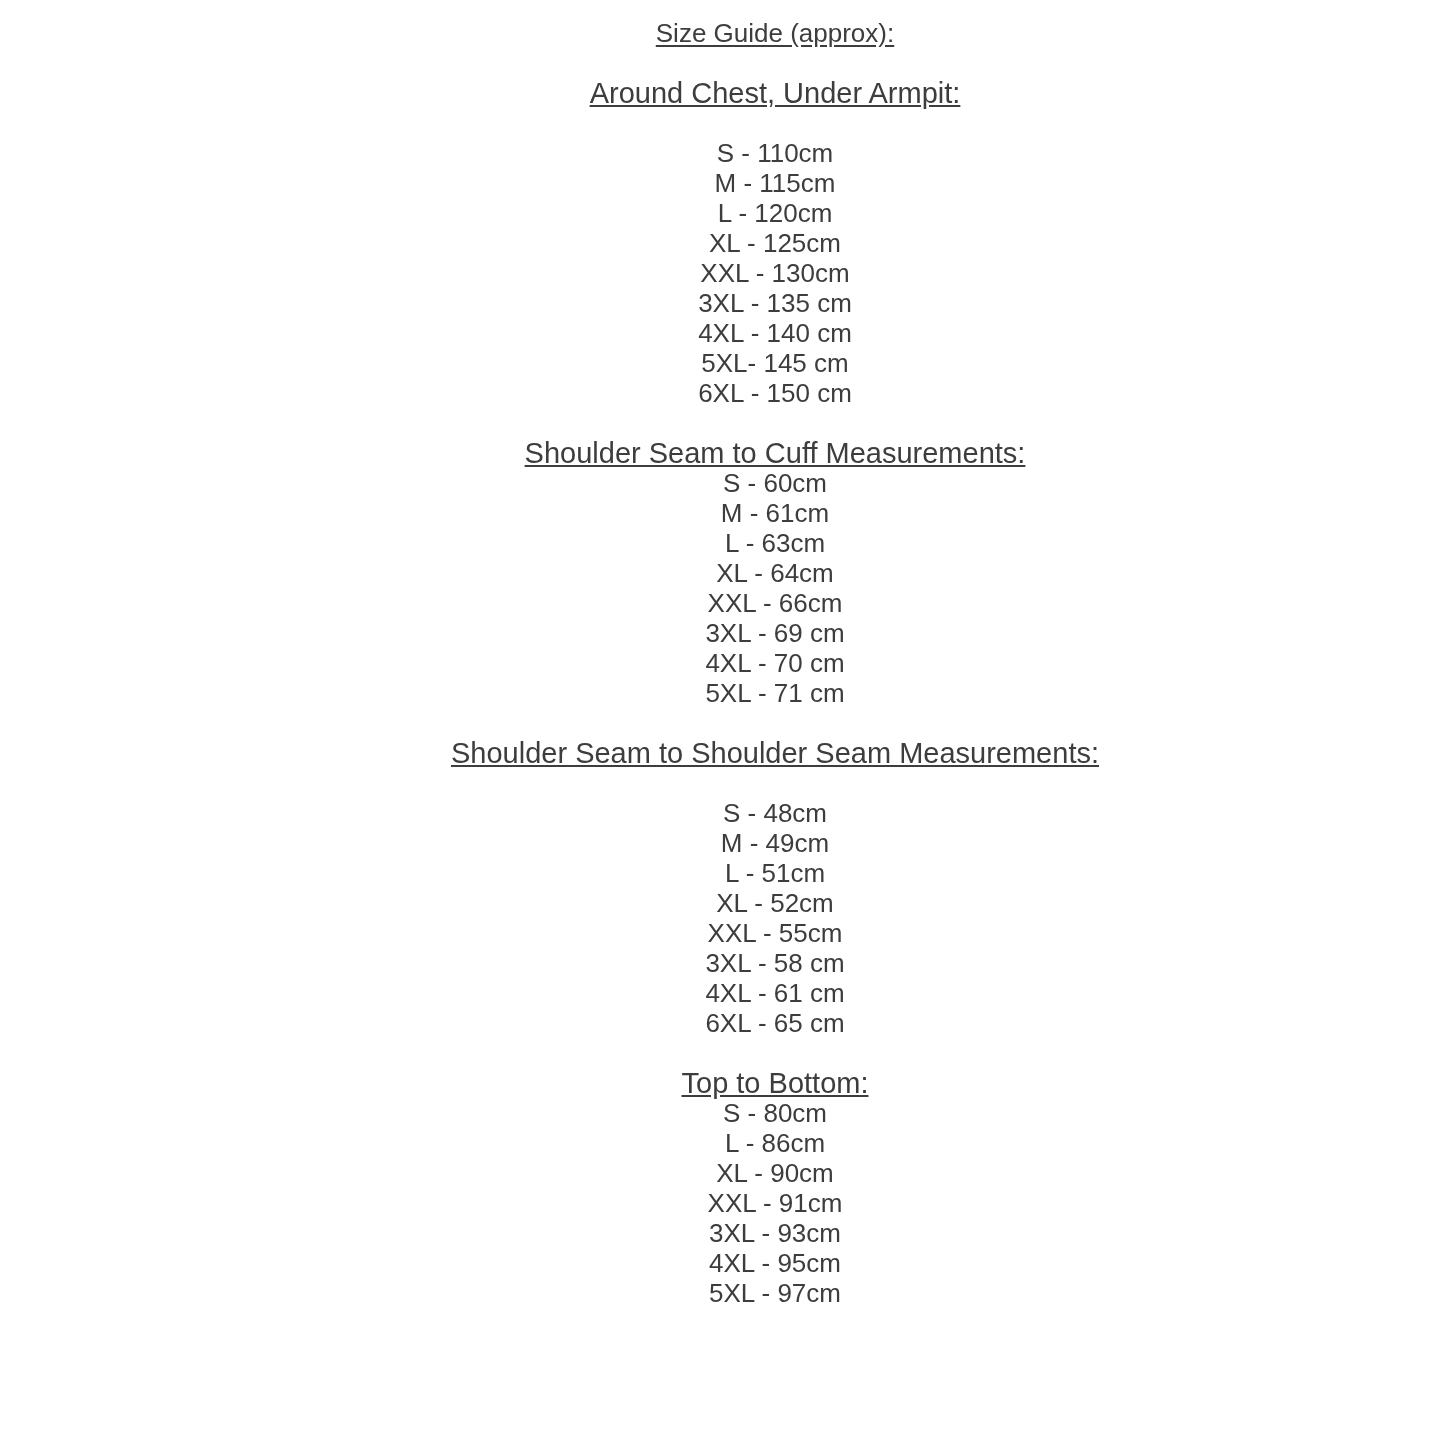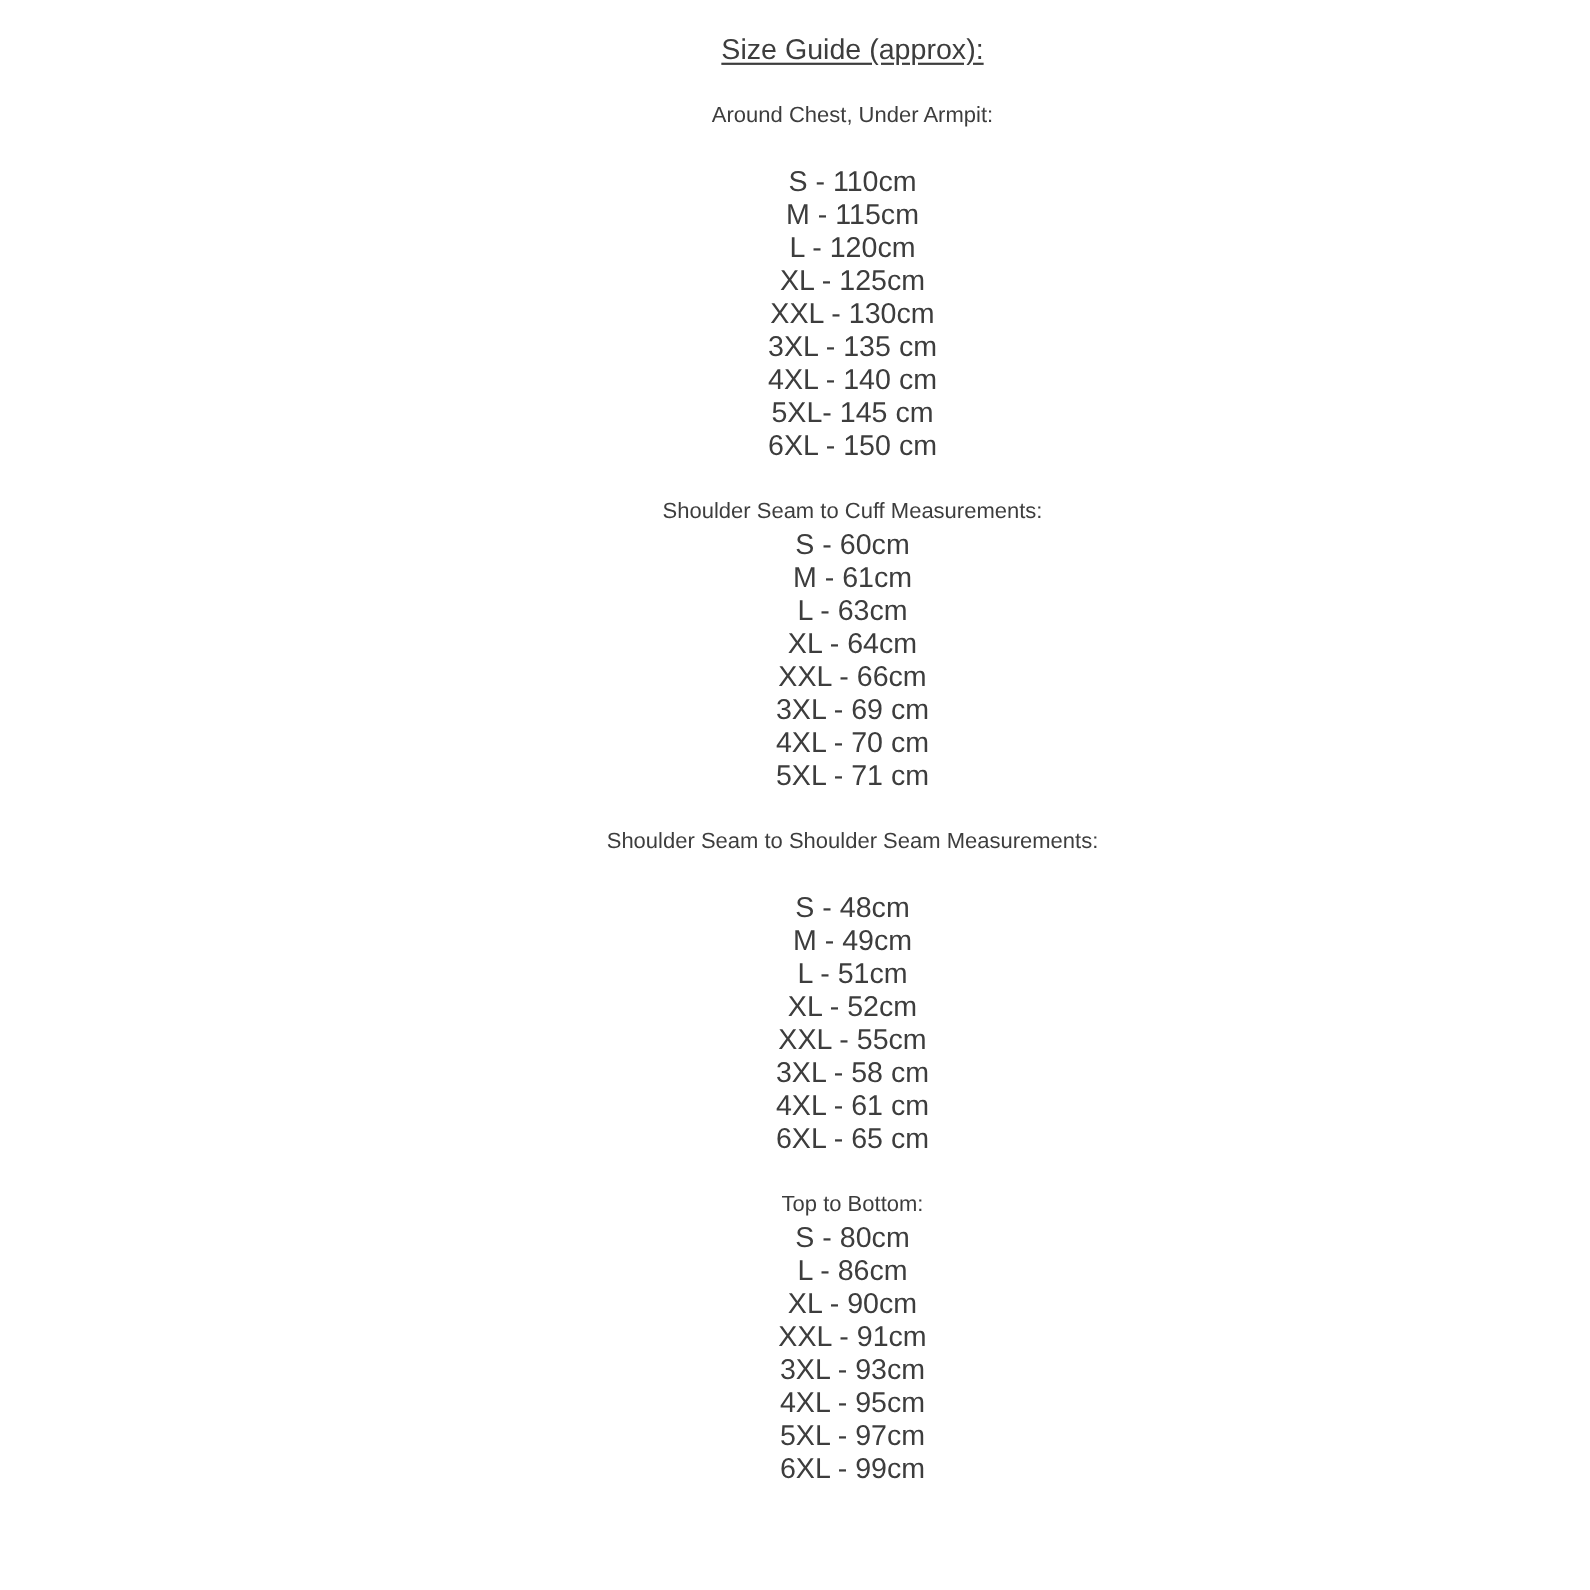--- a/index.html
+++ b/index.html
@@ -10,39 +10,40 @@
     width: 1445px;
     height: 1445px;
     background: #ffffff;
     font-family: "Liberation Sans", "DejaVu Sans", sans-serif;
     color: #3d3d3d;
     overflow: hidden;
   }
   .doc {
     box-sizing: border-box;
     width: 1445px;
-    padding-top: 30px;
+    padding-top: 18px;
     padding-left: 105px; 
     text-align: center;
   }
   .line {
     font-size: 26px;
     line-height: 30px;
     white-space: pre;
   }
   .line.blank {
     height: 30px;
   }
   .line.title {
     font-size: 26px;
     text-decoration: underline;
     text-underline-offset: 3px;
   }
   .line.heading {
-    font-size: 20px;
+    font-size: 29px;
+    text-decoration: underline;
   }
 </style>
 </head>
 <body>
 
 <div class="doc">
   <div class="line title">Size Guide (approx):</div>
   <div class="line blank"></div>
   <div id="sections-root">
       <div class="line heading">Around Chest, Under Armpit:</div>
@@ -79,15 +80,14 @@
       <div class="line item">6XL - 65 cm</div>
       <div class="line blank"></div>
       <div class="line heading">Top to Bottom:</div>
       <div class="line item">S - 80cm</div>
       <div class="line item">L - 86cm</div>
       <div class="line item">XL - 90cm</div>
       <div class="line item">XXL - 91cm</div>
       <div class="line item">3XL - 93cm</div>
       <div class="line item">4XL - 95cm</div>
       <div class="line item">5XL - 97cm</div>
-      <div class="line item">6XL - 99cm</div>
     </div>
 </div>
 
 </body></html>

